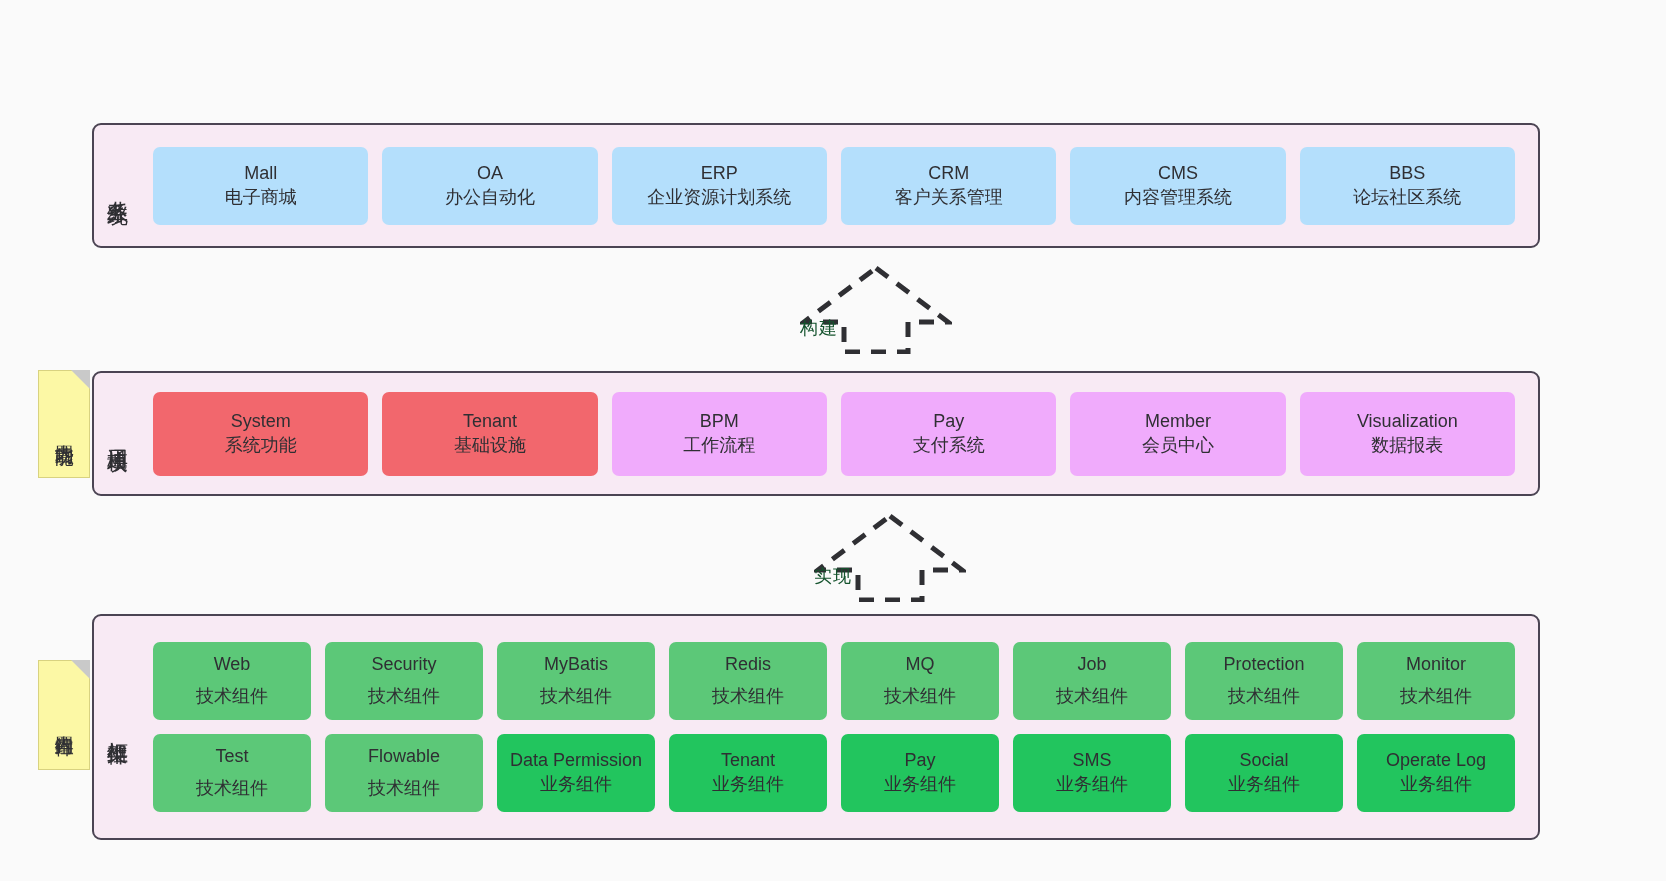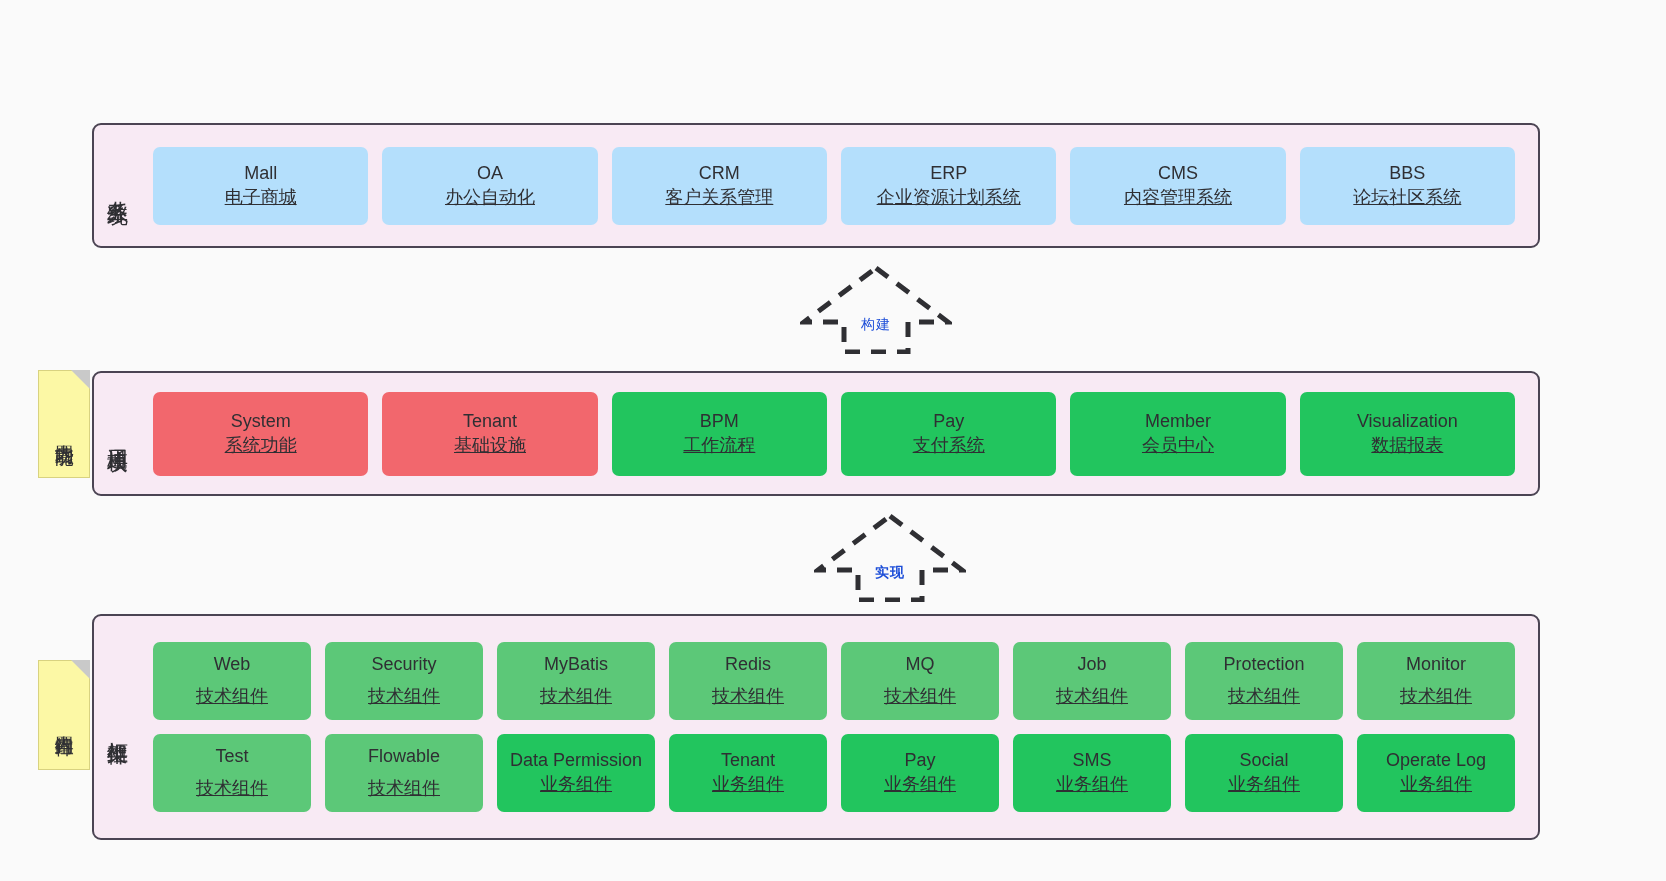--- a/index.html
+++ b/index.html
@@ -68,25 +68,25 @@
     align-items: center;
     justify-content: center;
     text-align: center;
     color: #2f2f33;
     font-size: 18px;
     line-height: 1.33;
     padding: 6px 4px;
     overflow: hidden;
   }
   .card .l1 { white-space: normal; }
-  .card .l2 { white-space: nowrap; text-decoration: underline; }
+  .card .l2 { white-space: nowrap; }
 
   .biz-card   { background: #b4dffc; height: 78px; }
   .mod-strong { background: #f2676d; height: 84px; }
-  .mod-soft   { background: #22c55e; height: 84px; }
+  .mod-soft   { background: #f0abfc; height: 84px; }
   .tech-comp  { background: #5cc878; height: 78px; gap: 8px; }
   .biz-comp   { background: #22c55e; height: 78px; }
 
   
   .note {
     position: absolute;
     width: 52px;
     background: #fcf8a5;
     border: 1px solid #d8d280;
     display: flex;
@@ -108,23 +108,22 @@
     width: 0; height: 0;
     border-left: 19px solid transparent;
     border-top: 19px solid #c9c9c9;
   }
 
   
   .arrow { position: absolute; }
   .arrow-label {
     position: absolute;
     left: 0; right: 0;
-    text-align: center;
-    font-size: 14px;
-    color: #1d4ed8;
+    font-size: 18px;
+    color: #14532d;
     letter-spacing: 1px;
   }
 </style>
 </head>
 <body>
 
 <div id="canvas">
 
   <div class="layer" style="left:92px; top:123px; width:1448px; height:125px;">
     <div class="layer-title">业务系统</div>
@@ -132,26 +131,26 @@
       <div class="row">
         <div class="card biz-card">
           <span class="l1">Mall</span>
           <span class="l2">电子商城</span>
         </div>
         <div class="card biz-card">
           <span class="l1">OA</span>
           <span class="l2">办公自动化</span>
         </div>
         <div class="card biz-card">
+          <span class="l1">ERP</span>
+          <span class="l2">企业资源计划系统</span>
+        </div>
+        <div class="card biz-card">
           <span class="l1">CRM</span>
           <span class="l2">客户关系管理</span>
-        </div>
-        <div class="card biz-card">
-          <span class="l1">ERP</span>
-          <span class="l2">企业资源计划系统</span>
         </div>
         <div class="card biz-card">
           <span class="l1">CMS</span>
           <span class="l2">内容管理系统</span>
         </div>
         <div class="card biz-card">
           <span class="l1">BBS</span>
           <span class="l2">论坛社区系统</span>
         </div>
       </div>
@@ -198,21 +197,21 @@
           <span class="l2">数据报表</span>
         </div>
       </div>
     </div>
   </div>
 
   <div class="arrow" style="left:814px; top:512px; width:152px; height:90px;">
     <svg width="152" height="90" viewBox="0 0 152 90">
       <path d="M76 4 L148 58 L108 58 L108 88 L44 88 L44 58 L4 58 Z" fill="none" stroke="#2f2f33" stroke-width="5" stroke-dasharray="15,11" stroke-linecap="butt"></path>
     </svg>
-    <div class="arrow-label" style="top:52px;font-weight:bold;">实现</div>
+    <div class="arrow-label" style="top:52px;">实现</div>
   </div>
 
   <div class="note" style="left:38px; top:660px; height:110px;">
     <span>内置组件</span>
   </div>
 
   <div class="layer" style="left:92px; top:614px; width:1448px; height:226px;">
     <div class="layer-title">框架组件</div>
     <div class="layer-body">
 

